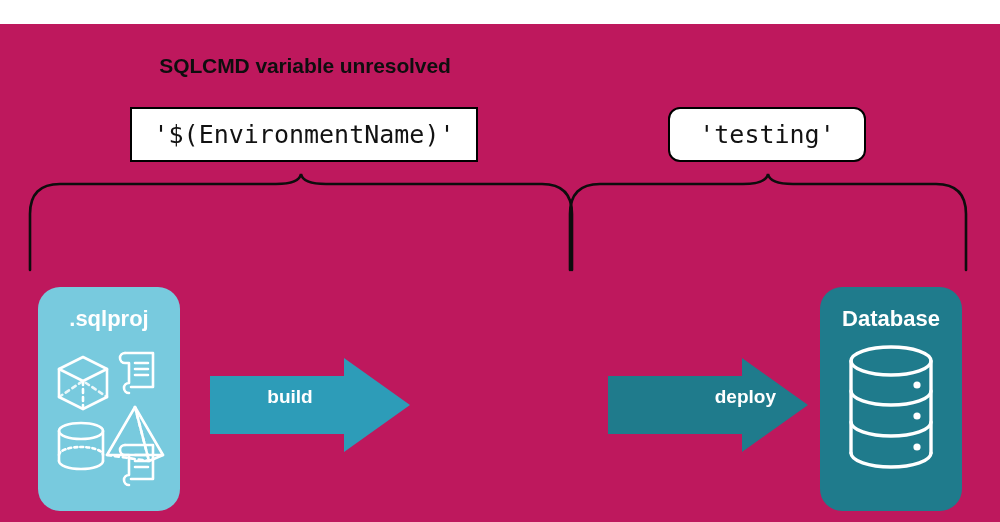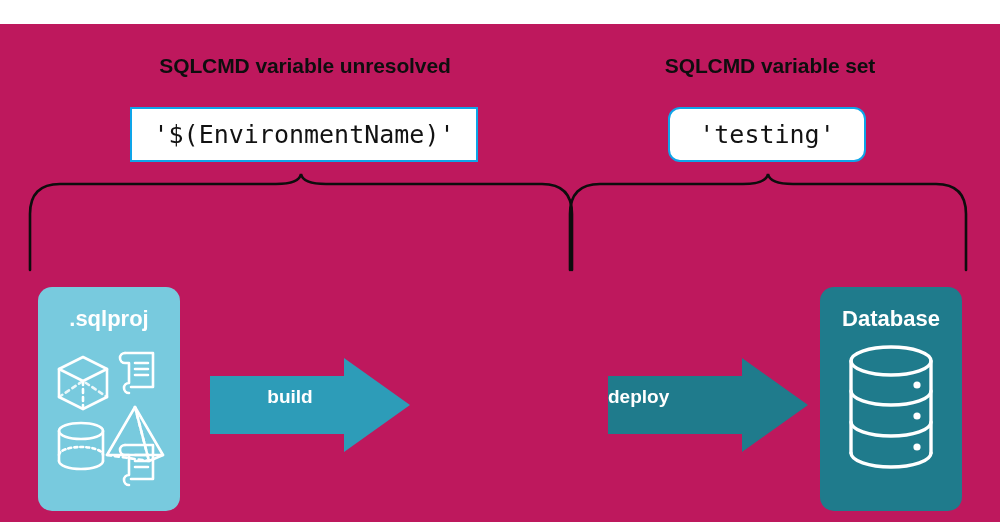--- a/index.html
+++ b/index.html
@@ -31,21 +31,21 @@
     text-align: center;
     white-space: nowrap;
   }
   #heading-left  { left: 0;   top: 30px; width: 610px; }
   #heading-right { left: 575px; top: 30px; width: 390px; }
 
   
   .code-box {
     position: absolute;
     box-sizing: border-box;
-    border: 2px solid #0ea5e9;
+    border: 2px solid #000000;
     background: #ffffff;
     display: flex;
     align-items: center;
     justify-content: center;
     font-family: "DejaVu Sans Mono", monospace;
     font-size: 25px;
     color: #121212;
     white-space: nowrap;
   }
   #code-box-left  { left: 130px; top: 83px; width: 348px; height: 55px; }
@@ -62,21 +62,21 @@
   .brace-path {
     fill: none;
     stroke: #0d0d0d;
     stroke-width: 2.6;
     stroke-linecap: round;
   }
 
   
   .stage-box {
     position: absolute;
-    border-radius: 14px;
+    border-radius: 22px;
     top: 263px;
     height: 224px;
     overflow: hidden;
   }
   #box-sqlproj  { left: 38px;  width: 142px; background: #78CADE; }
   #box-dacpac   { left: 432px; width: 138px; background: #2D9CB8; }
   #box-database { left: 820px; width: 142px; background: #1F7B8C; }
 
   .stage-box-label {
     position: absolute;
@@ -108,30 +108,29 @@
   .arrow-shape-deploy { fill: #1F7B8C; }
   .arrow-label {
     position: absolute;
     font-family: "Liberation Sans", sans-serif;
     font-weight: bold;
     font-size: 19px;
     color: #ffffff;
     white-space: nowrap;
   }
   #arrow-build-label  { left: 210px; top: 362px; width: 160px; text-align: center; }
-  #arrow-deploy-label { left: 608px; top: 362px; width: 168px; text-align: left; }
+  #arrow-deploy-label { left: 608px; top: 362px; width: 168px; text-align: right; }
 </style>
 </head>
 <body>
 
 <div id="stage">
 
   <div class="heading" id="heading-left">SQLCMD variable unresolved</div>
 
-  <div class="heading" id="heading-right">SQLCMD variable set</div>
 
   <div class="code-box" id="code-box-left">'$(EnvironmentName)'</div>
 
   <div class="code-box" id="code-box-right">'testing'</div>
 
   <svg class="brace-svg" id="brace-left" width="546" height="100" viewBox="0 0 546 100">
     <path class="brace-path" d="M 2,98
              L 2,42
              Q 2,12 32,12
              L 248,12

